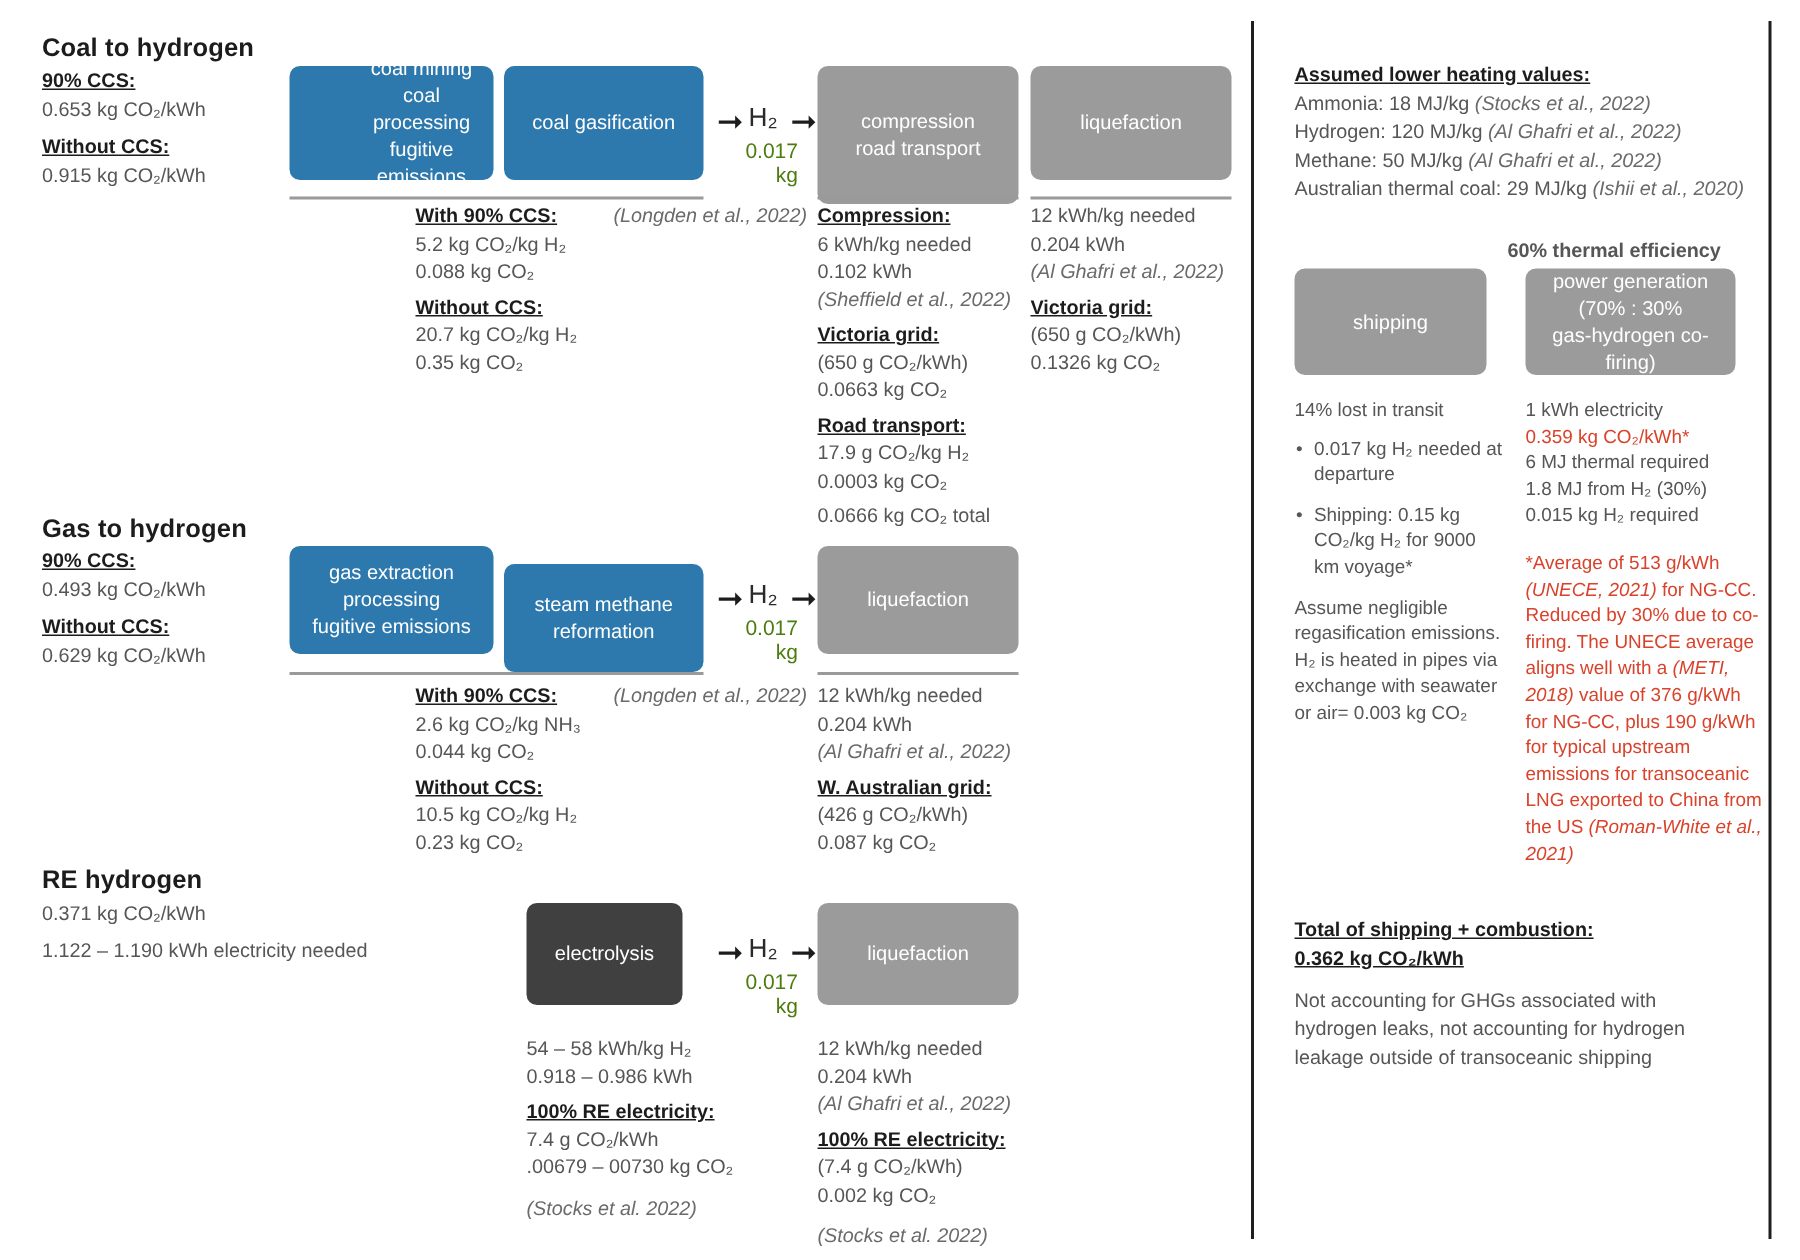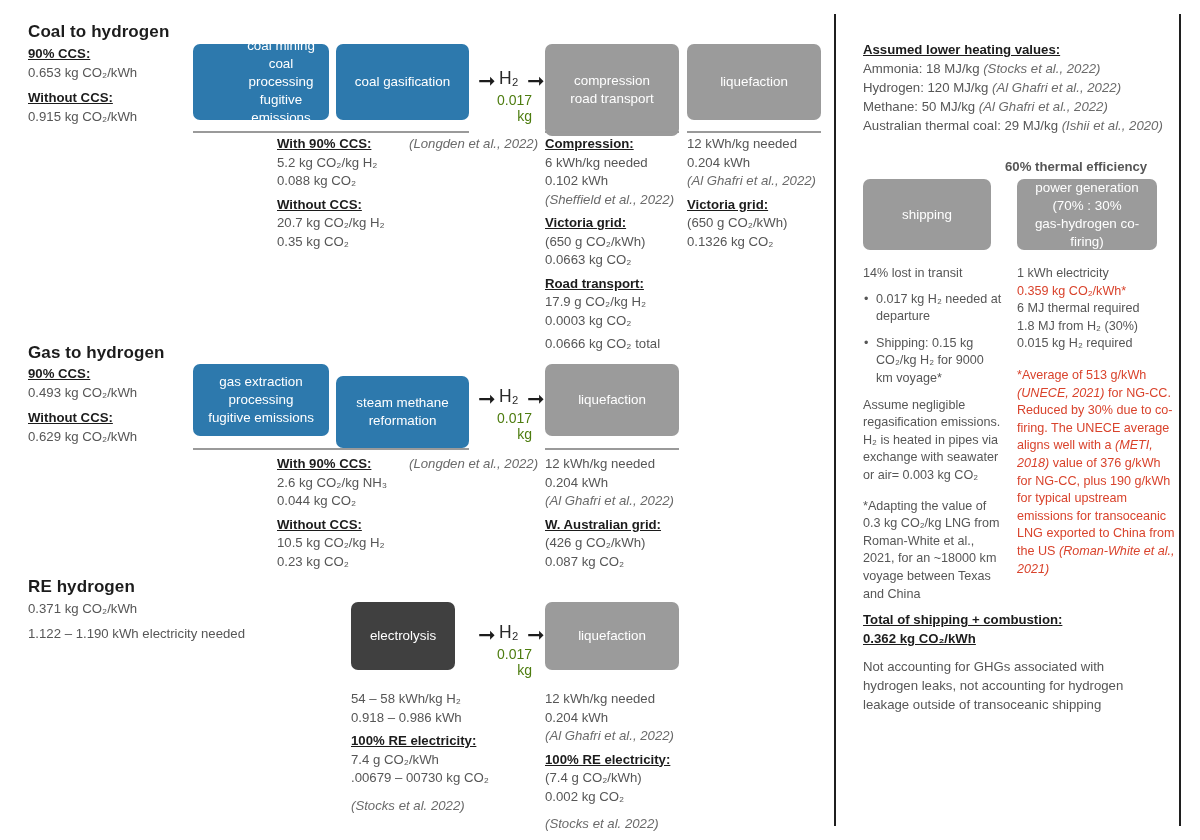--- a/index.html
+++ b/index.html
@@ -182,21 +182,20 @@
   <div class="abs box box-gray" style="left:863px;top:179px;width:128px;height:71px;">shipping</div>
   <div class="abs box box-gray" style="left:1017px;top:179px;width:140px;height:71px;">power generation<br>(70% : 30%<br>gas-hydrogen co-firing)</div>
 
   <div class="abs small" style="left:863px;top:265px;width:140px;">
     <div>14% lost in transit</div>
     <ul class="bullets" style="margin-top:8px;">
       <li>0.017 kg H₂ needed at departure</li>
       <li>Shipping: 0.15 kg CO₂/kg H₂ for 9000 km voyage*</li>
     </ul>
     <div style="margin-top:4px;">Assume negligible regasification emissions. H₂ is heated in pipes via exchange with seawater or air= 0.003 kg CO₂</div>
-    <div style="margin-top:13px;">*Adapting the value of 0.3 kg CO₂/kg LNG from Roman-White et al., 2021, for an ~18000 km voyage between Texas and China</div>
   </div>
 
   <div class="abs small" style="left:1017px;top:265px;width:160px;">
     <div>1 kWh electricity</div>
     <div class="red">0.359 kg CO₂/kWh*</div>
     <div>6 MJ thermal required</div>
     <div>1.8 MJ from H₂ (30%)</div>
     <div>0.015 kg H₂ required</div>
     <div class="red" style="margin-top:14px;">
       <span>*Average of 513 g/kWh </span><span class="redit">(UNECE, 2021)</span><span> for NG-CC. Reduced by 30% due to co-firing. The UNECE average aligns well with a </span><span class="redit">(METI, 2018)</span><span> value of 376 g/kWh for NG-CC, plus 190 g/kWh for typical upstream emissions for transoceanic LNG exported to China from the US </span><span class="redit">(Roman-White et al., 2021)</span>

